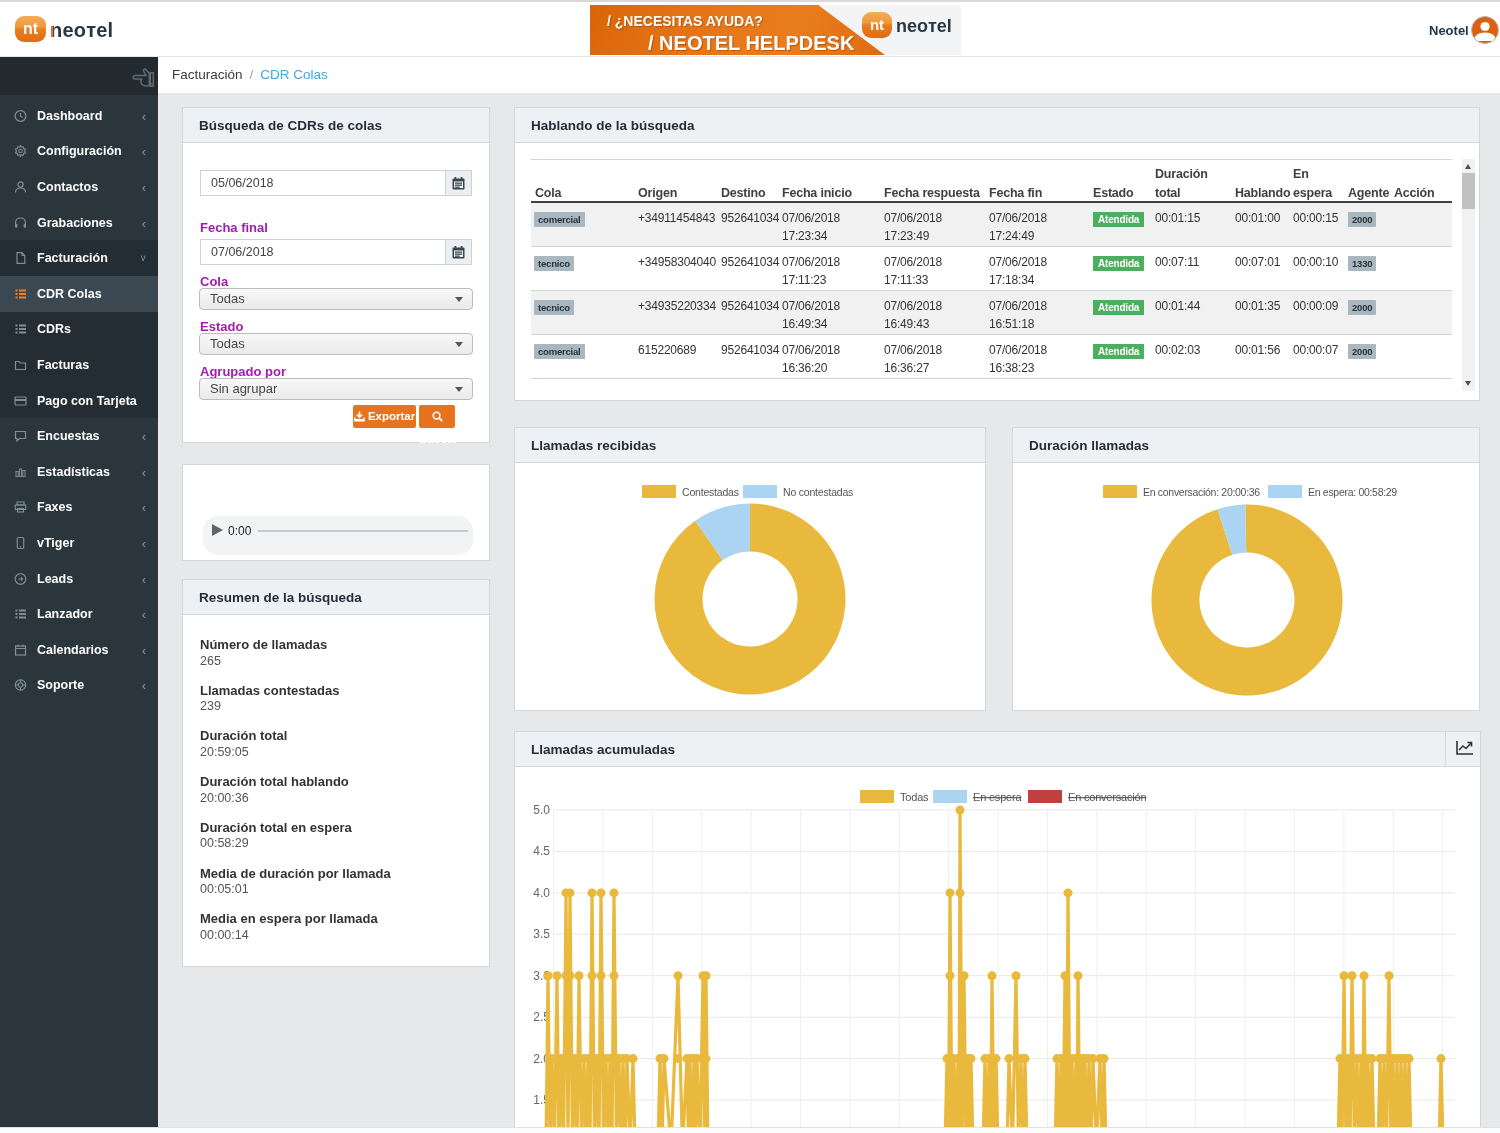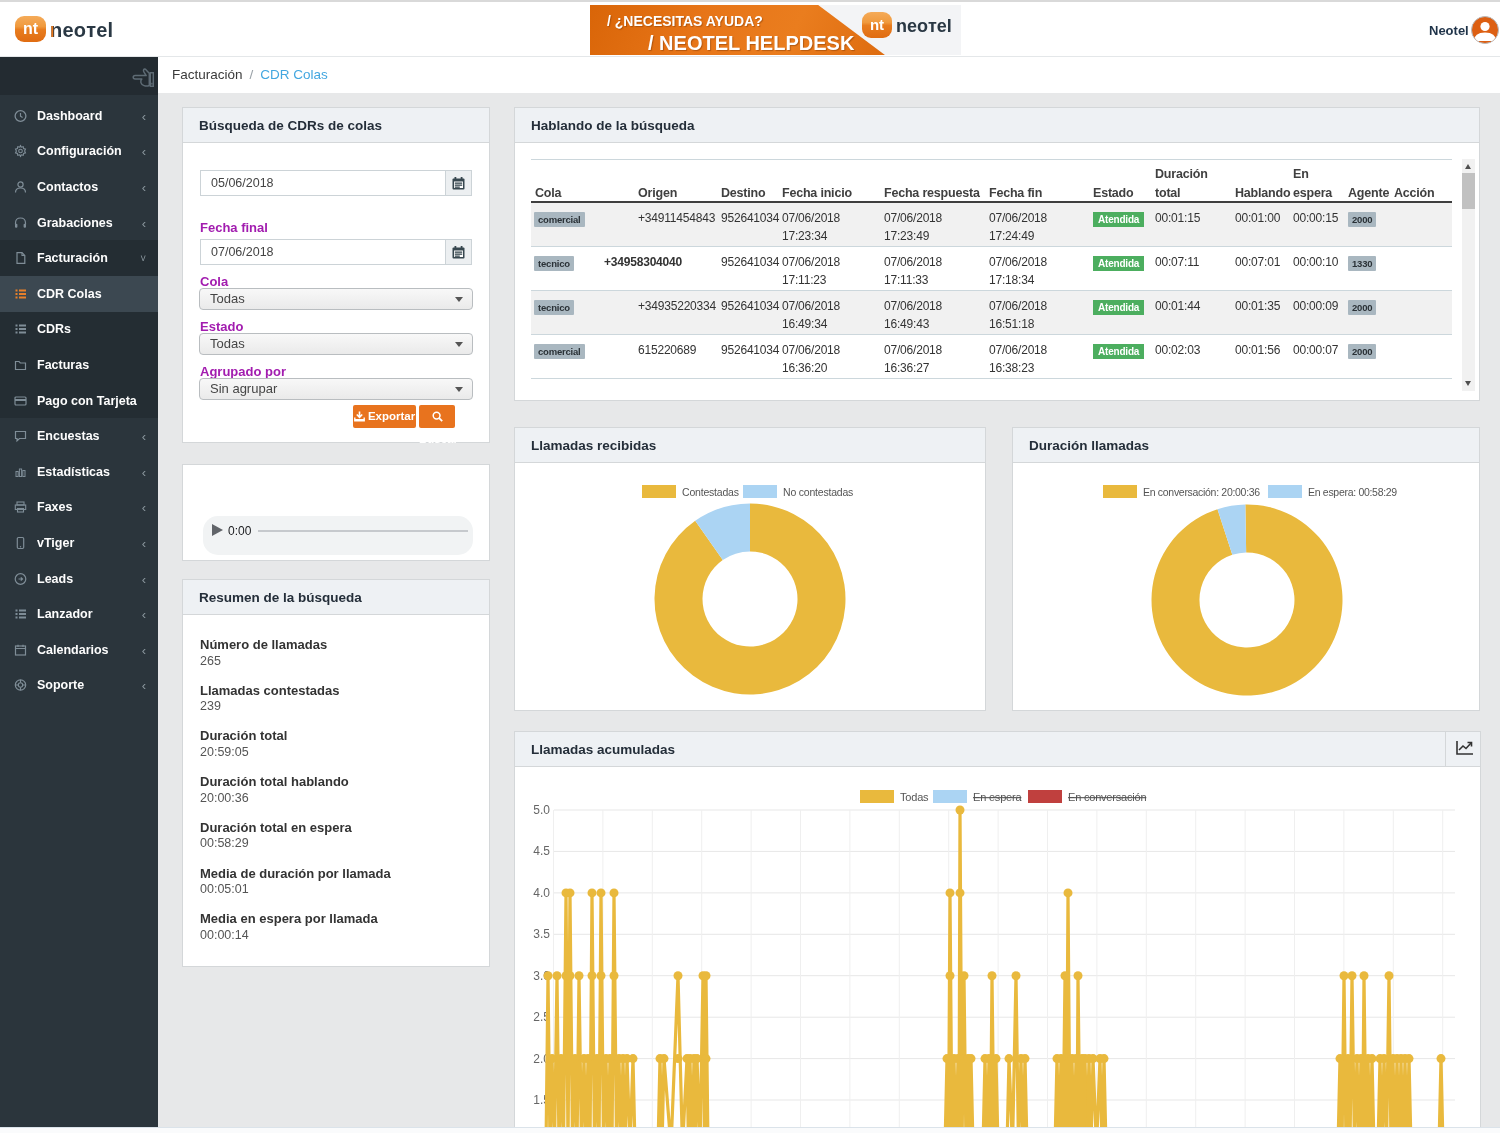--- a/index.html
+++ b/index.html
@@ -348,21 +348,21 @@
 <div class="td" style="left:884px; top:211px;">07/06/2018</div>
 <div class="td" style="left:884px; top:229px;">17:23:49</div>
 <div class="td" style="left:989px; top:211px;">07/06/2018</div>
 <div class="td" style="left:989px; top:229px;">17:24:49</div>
 <div class="gbadge" style="left:1093px; top:212px;">Atendida</div>
 <div class="td" style="left:1155px; top:211px;">00:01:15</div>
 <div class="td" style="left:1235px; top:211px;">00:01:00</div>
 <div class="td" style="left:1293px; top:211px;">00:00:15</div>
 <div class="badge" style="left:1348px; top:212px;">2000</div>
 <div class="badge" style="left:534px; top:256px;">tecnico</div>
-<div class="td" style="left:604px; top:255px;font-weight:bold;">+34958304040</div>
+<div class="td" style="left:638px; top:255px;">+34958304040</div>
 <div class="td" style="left:721px; top:255px;">952641034</div>
 <div class="td" style="left:782px; top:255px;">07/06/2018</div>
 <div class="td" style="left:782px; top:273px;">17:11:23</div>
 <div class="td" style="left:884px; top:255px;">07/06/2018</div>
 <div class="td" style="left:884px; top:273px;">17:11:33</div>
 <div class="td" style="left:989px; top:255px;">07/06/2018</div>
 <div class="td" style="left:989px; top:273px;">17:18:34</div>
 <div class="gbadge" style="left:1093px; top:256px;">Atendida</div>
 <div class="td" style="left:1155px; top:255px;">00:07:11</div>
 <div class="td" style="left:1235px; top:255px;">00:07:01</div>

